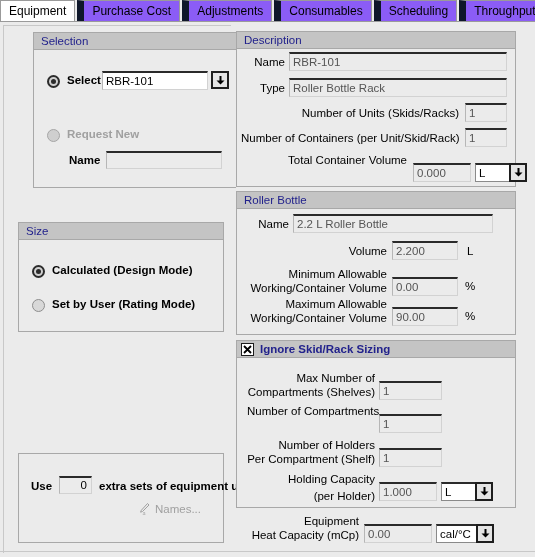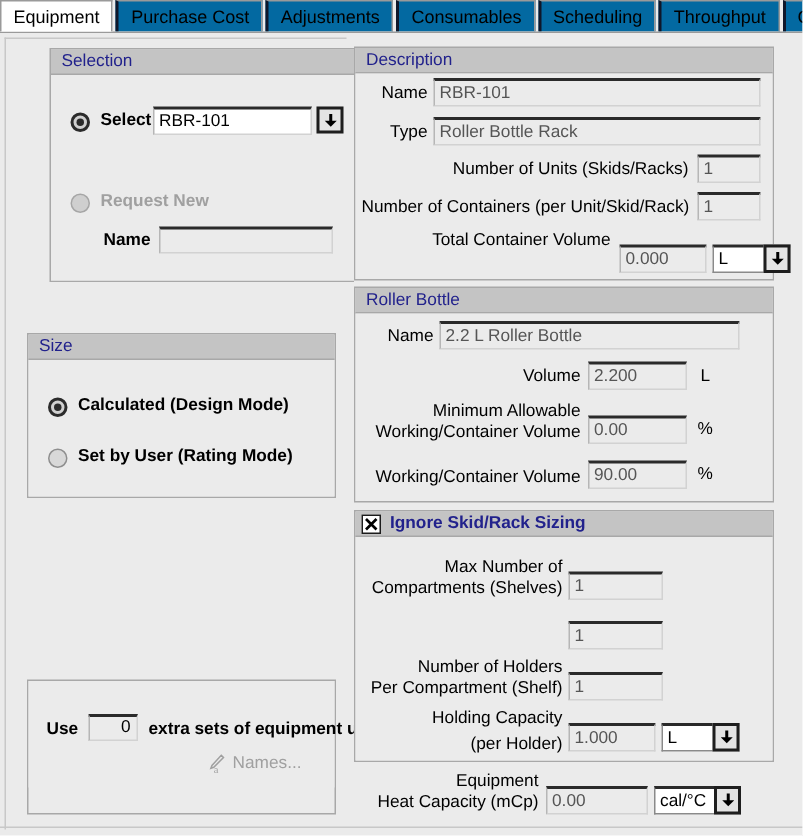--- a/index.html
+++ b/index.html
@@ -22,22 +22,22 @@
     white-space: nowrap;
     overflow: hidden;
   }
   .tab {
     display: inline-block;
     height: 21px;
     line-height: 20px;
     padding: 0 8px;
     font-size: 12px;
     color: #000;
-    background: #0369a1;
-    border-left: 2px solid #0f172a;
+    background: #8b5cf6;
+    border-left: 7px solid #0f172a;
     border-right: 1px solid #9a9a9a;
     border-top: 1px solid #9a9a9a;
     box-sizing: border-box;
     margin-right: -1px;
     vertical-align: top;
   }
   .tab.active {
     background: #ffffff;
     height: 22px;
     border-bottom: 1px solid #ffffff;
@@ -261,20 +261,21 @@
 
         <span class="lbl" style="left:60px; top:36px; width:90px; text-align:right;">Volume</span>
         <span class="field" style="left:155px; top:32px; width:66px; height:19px; line-height:16px;">2.200</span>
         <span class="unit" style="left:230px; top:36px;">L</span>
 
         <span class="lbl" style="left:10px; top:59px; width:140px; text-align:right;">Minimum Allowable</span>
         <span class="lbl" style="left:10px; top:73px; width:140px; text-align:right;">Working/Container Volume</span>
         <span class="field" style="left:155px; top:68px; width:66px; height:19px; line-height:16px;">0.00</span>
         <span class="unit" style="left:228px; top:71px;">%</span>
 
+        <span class="lbl" style="left:10px; top:89px; width:140px; text-align:right;">Maximum Allowable</span>
         <span class="lbl" style="left:10px; top:103px; width:140px; text-align:right;">Working/Container Volume</span>
         <span class="field" style="left:155px; top:98px; width:66px; height:19px; line-height:16px;">90.00</span>
         <span class="unit" style="left:228px; top:101px;">%</span>
       </div>
     </div>
 
     <div class="group" style="left:0px; top:315px; width:280px; height:168px;">
       <div class="group-header" style="padding-left:0;font-weight:bold;">
         <span class="checkbox checked" style="left:4px; top:2px; position:absolute;">
           <svg width="11" height="11" viewBox="0 0 11 11" style="display:block;">
@@ -282,20 +283,21 @@
           </svg>
         </span>
         <span style="margin-left:23px;">Ignore Skid/Rack Sizing</span>
       </div>
       <div class="group-body">
 
         <span class="lbl" style="left:10px; top:14px; width:128px; text-align:right;">Max Number of</span>
         <span class="lbl" style="left:10px; top:28px; width:128px; text-align:right;">Compartments (Shelves)</span>
         <span class="field" style="left:142px; top:23px; width:63px; height:19px; line-height:16px;">1</span>
 
+        <span class="lbl" style="left:10px; top:47px; width:128px; text-align:right;">Number of Compartments</span>
         <span class="field" style="left:142px; top:56px; width:63px; height:19px; line-height:16px;">1</span>
 
         <span class="lbl" style="left:10px; top:81px; width:128px; text-align:right;">Number of Holders</span>
         <span class="lbl" style="left:10px; top:95px; width:128px; text-align:right;">Per Compartment (Shelf)</span>
         <span class="field" style="left:142px; top:90px; width:63px; height:19px; line-height:16px;">1</span>
 
         <span class="lbl" style="left:10px; top:115px; width:128px; text-align:right;">Holding Capacity</span>
         <span class="lbl" style="left:10px; top:132px; width:128px; text-align:right;">(per Holder)</span>
         <span class="field" style="left:142px; top:124px; width:58px; height:19px; line-height:16px;">1.000</span>
         <span class="field white" style="left:204px; top:124px; width:52px; height:19px; line-height:16px; color:#000; border:1px solid #8a8a8a; border-top:2px solid #2a2a2a;">L</span>

